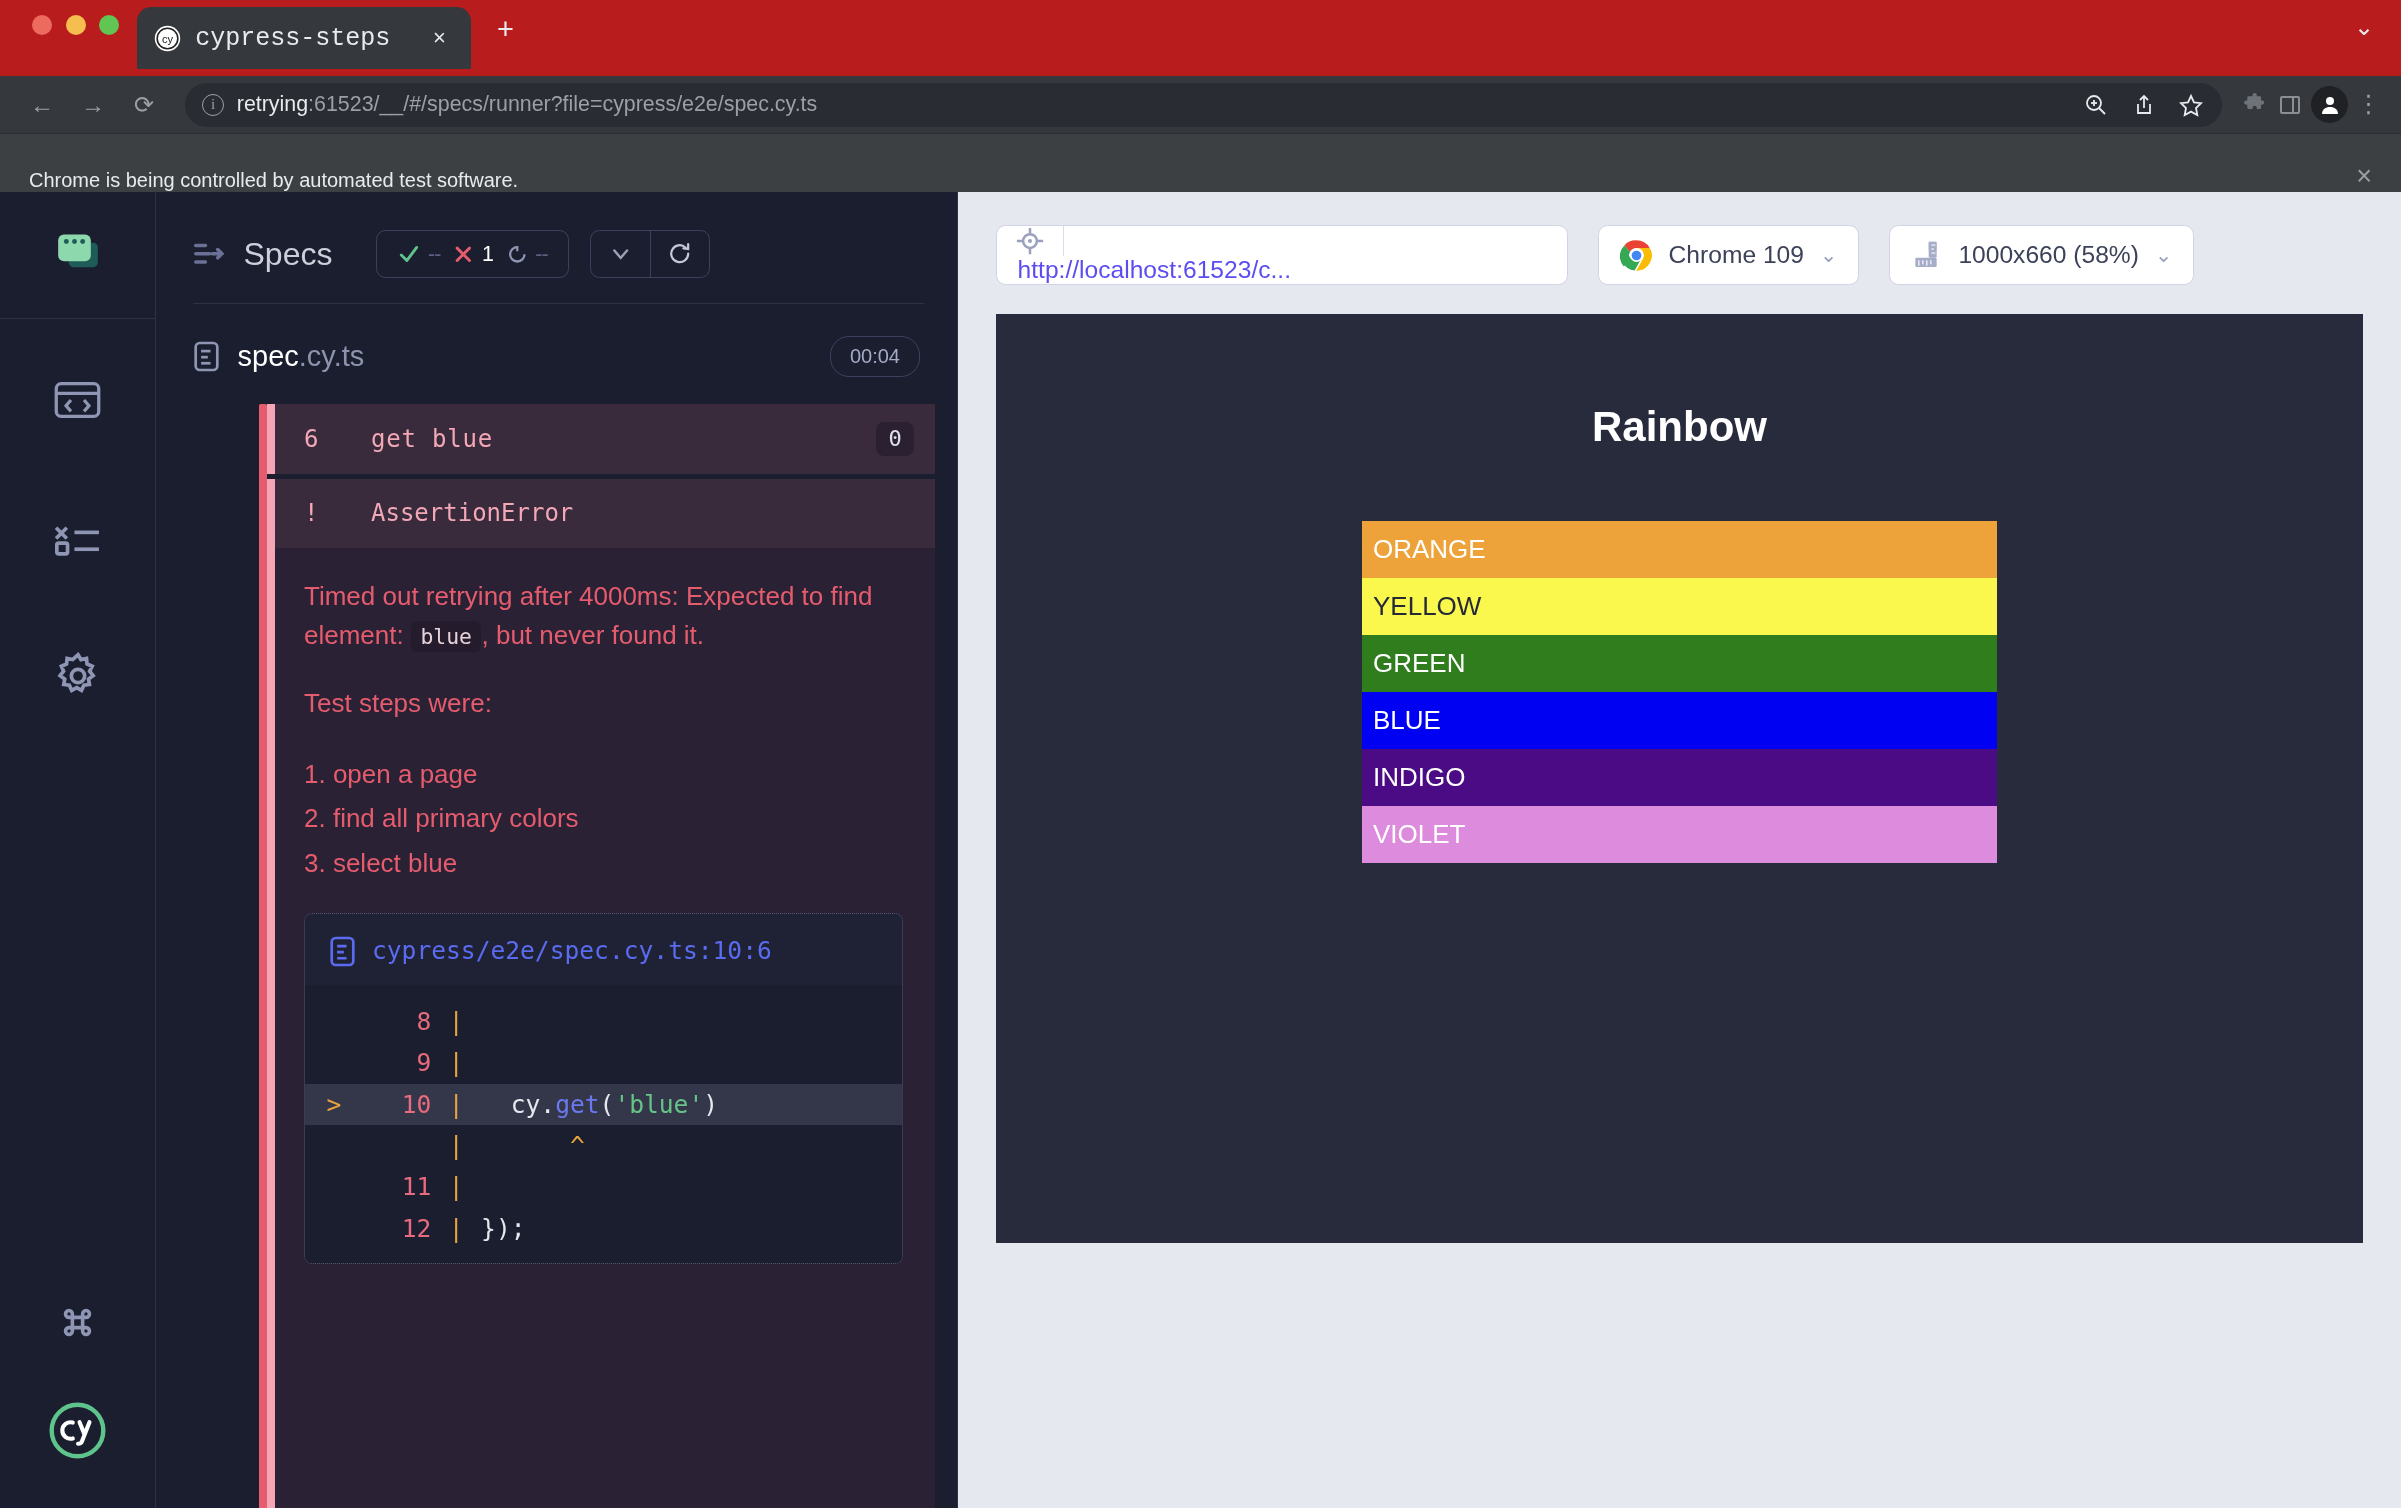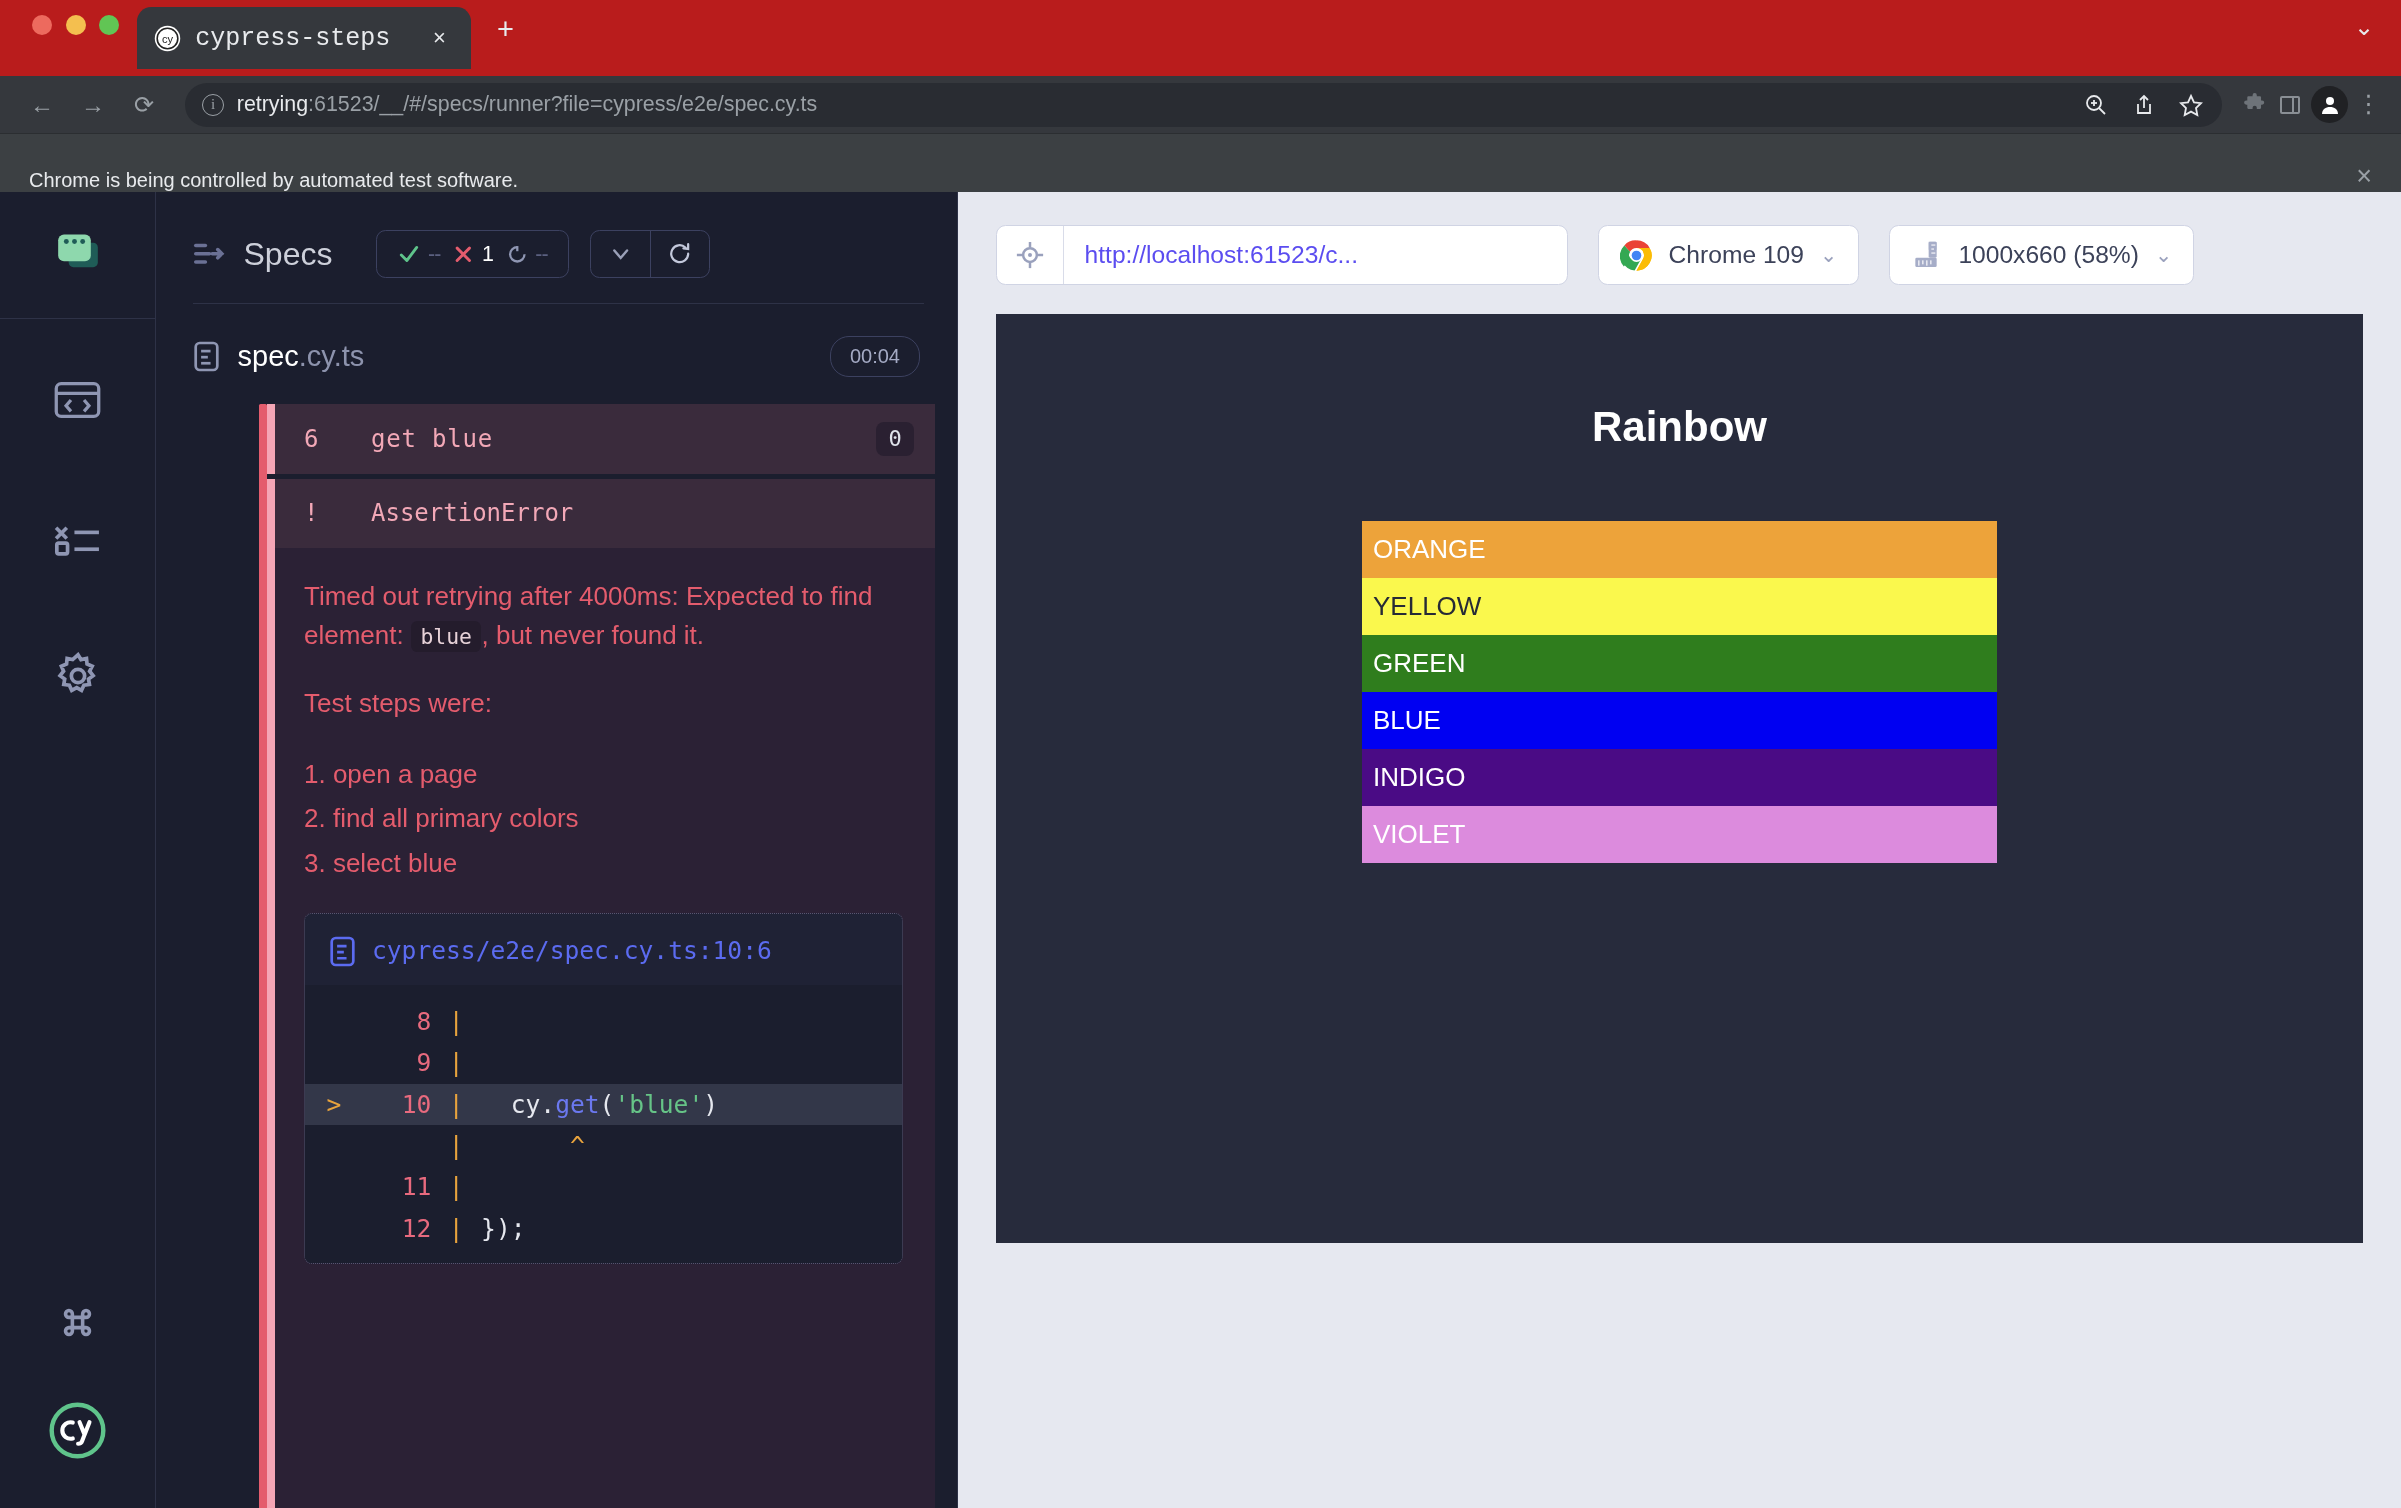--- a/index.html
+++ b/index.html
@@ -152,21 +152,21 @@
   .cf-sep { color:#e8a33d; padding: 0 17.5px; }
   .tok-plain { color:#e6e8ef; }
   .tok-fn { color:#6b78ef; }
   .tok-str { color:#66c487; }
   .tok-caret { color:#e8a33d; }
 
   
   .preview { flex:1; background:#e6e8f0; display:flex; flex-direction:column; min-width:0; }
   .aut-toolbar { display:flex; align-items:center; gap: 30px; padding: 33px 38px 0 38px; }
   .url-box { display:flex; align-items:stretch; background:#fff; border:0.8px solid #d0d4e4;
-     border-radius: 9.5px; height: 60px; width: 572px; overflow:hidden; }
+     border-radius: 9.5px; height: 60px; width: 572px; overflow:hidden;flex-direction:column; }
   .selector-btn { width: 67px; display:flex; align-items:center; justify-content:center;
      border-right:0.8px solid #d9dce9; cursor:pointer; }
   .url-text { display:flex; align-items:center; padding: 0 20.6px; color:#5b4df0; font-size:24.6px;
      white-space:nowrap; overflow:hidden; }
   .sel-box { display:flex; align-items:center; gap: 16px; background:#fff; border:0.8px solid #d0d4e4;
      border-radius:9.5px; height:60px; padding: 0 20.6px; cursor:pointer; }
   .sel-label { color:#3c4259; font-size:24.6px; white-space:nowrap; }
   .sel-chev { color:#9aa1bd; font-size:20.6px; }
 
   .aut-frame-wrap { padding: 29px 38px 0 38px; flex:1; min-height:0; }

